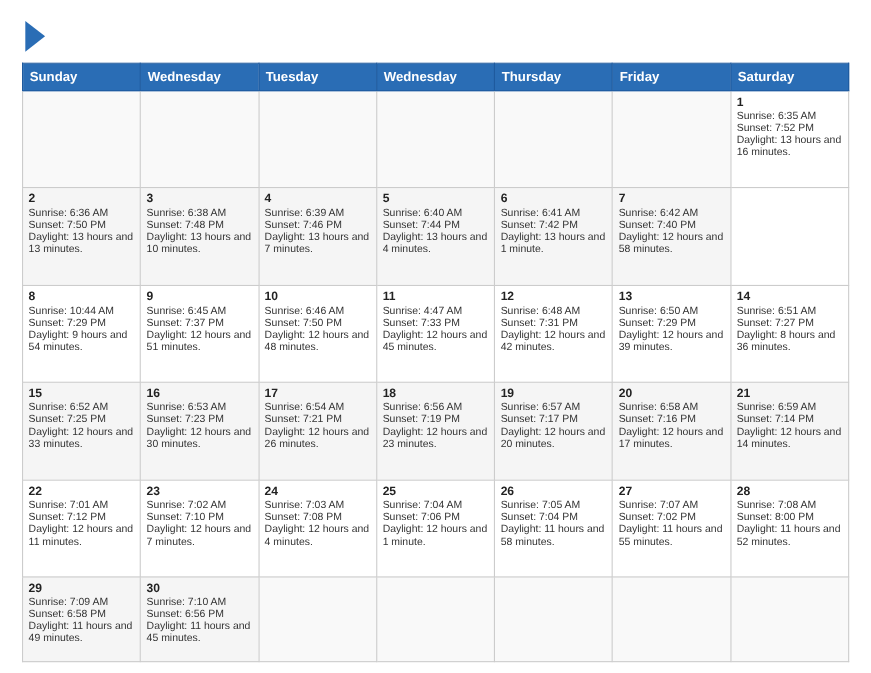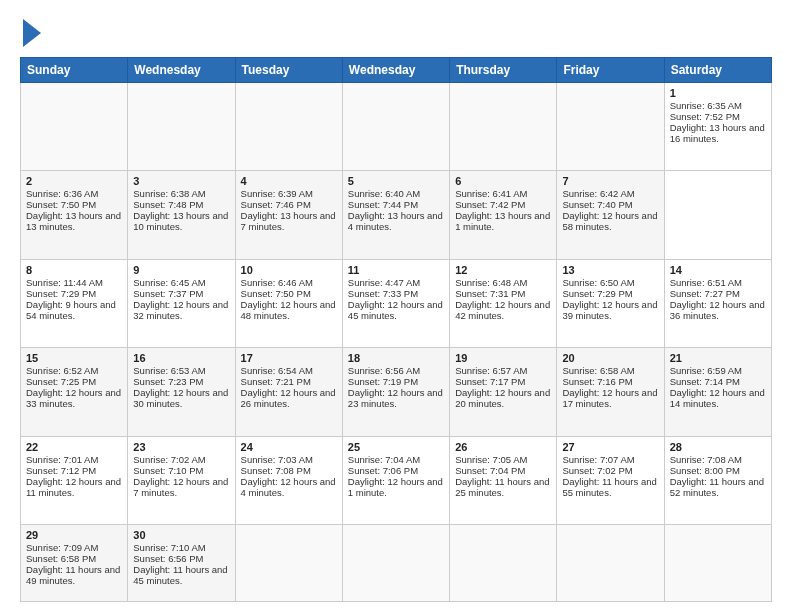--- a/index.html
+++ b/index.html
@@ -141,43 +141,43 @@
         </tr>
         <tr>
           <td><span class="day-num">2</span><span>Sunrise: 6:36 AM</span><br><span>Sunset: 7:50 PM</span><br><span>Daylight: 13 hours and 13 minutes.</span></td>
           <td><span class="day-num">3</span><span>Sunrise: 6:38 AM</span><br><span>Sunset: 7:48 PM</span><br><span>Daylight: 13 hours and 10 minutes.</span></td>
           <td><span class="day-num">4</span><span>Sunrise: 6:39 AM</span><br><span>Sunset: 7:46 PM</span><br><span>Daylight: 13 hours and 7 minutes.</span></td>
           <td><span class="day-num">5</span><span>Sunrise: 6:40 AM</span><br><span>Sunset: 7:44 PM</span><br><span>Daylight: 13 hours and 4 minutes.</span></td>
           <td><span class="day-num">6</span><span>Sunrise: 6:41 AM</span><br><span>Sunset: 7:42 PM</span><br><span>Daylight: 13 hours and 1 minute.</span></td>
           <td><span class="day-num">7</span><span>Sunrise: 6:42 AM</span><br><span>Sunset: 7:40 PM</span><br><span>Daylight: 12 hours and 58 minutes.</span></td>
         </tr>
         <tr>
-          <td><span class="day-num">8</span><span>Sunrise: 11:44 AM</span><br><span>Sunset: 7:29 PM</span><br><span>Daylight: 9 hours and 54 minutes.</span></td>
-          <td><span class="day-num">9</span><span>Sunrise: 6:45 AM</span><br><span>Sunset: 7:37 PM</span><br><span>Daylight: 12 hours and 32 minutes.</span></td>
+          <td><span class="day-num">8</span><span>Sunrise: 10:44 AM</span><br><span>Sunset: 7:29 PM</span><br><span>Daylight: 9 hours and 54 minutes.</span></td>
+          <td><span class="day-num">9</span><span>Sunrise: 6:45 AM</span><br><span>Sunset: 7:37 PM</span><br><span>Daylight: 12 hours and 51 minutes.</span></td>
           <td><span class="day-num">10</span><span>Sunrise: 6:46 AM</span><br><span>Sunset: 7:50 PM</span><br><span>Daylight: 12 hours and 48 minutes.</span></td>
           <td><span class="day-num">11</span><span>Sunrise: 4:47 AM</span><br><span>Sunset: 7:33 PM</span><br><span>Daylight: 12 hours and 45 minutes.</span></td>
           <td><span class="day-num">12</span><span>Sunrise: 6:48 AM</span><br><span>Sunset: 7:31 PM</span><br><span>Daylight: 12 hours and 42 minutes.</span></td>
           <td><span class="day-num">13</span><span>Sunrise: 6:50 AM</span><br><span>Sunset: 7:29 PM</span><br><span>Daylight: 12 hours and 39 minutes.</span></td>
-          <td><span class="day-num">14</span><span>Sunrise: 6:51 AM</span><br><span>Sunset: 7:27 PM</span><br><span>Daylight: 12 hours and 36 minutes.</span></td>
+          <td><span class="day-num">14</span><span>Sunrise: 6:51 AM</span><br><span>Sunset: 7:27 PM</span><br><span>Daylight: 8 hours and 36 minutes.</span></td>
         </tr>
         <tr>
           <td><span class="day-num">15</span><span>Sunrise: 6:52 AM</span><br><span>Sunset: 7:25 PM</span><br><span>Daylight: 12 hours and 33 minutes.</span></td>
           <td><span class="day-num">16</span><span>Sunrise: 6:53 AM</span><br><span>Sunset: 7:23 PM</span><br><span>Daylight: 12 hours and 30 minutes.</span></td>
           <td><span class="day-num">17</span><span>Sunrise: 6:54 AM</span><br><span>Sunset: 7:21 PM</span><br><span>Daylight: 12 hours and 26 minutes.</span></td>
           <td><span class="day-num">18</span><span>Sunrise: 6:56 AM</span><br><span>Sunset: 7:19 PM</span><br><span>Daylight: 12 hours and 23 minutes.</span></td>
           <td><span class="day-num">19</span><span>Sunrise: 6:57 AM</span><br><span>Sunset: 7:17 PM</span><br><span>Daylight: 12 hours and 20 minutes.</span></td>
           <td><span class="day-num">20</span><span>Sunrise: 6:58 AM</span><br><span>Sunset: 7:16 PM</span><br><span>Daylight: 12 hours and 17 minutes.</span></td>
           <td><span class="day-num">21</span><span>Sunrise: 6:59 AM</span><br><span>Sunset: 7:14 PM</span><br><span>Daylight: 12 hours and 14 minutes.</span></td>
         </tr>
         <tr>
           <td><span class="day-num">22</span><span>Sunrise: 7:01 AM</span><br><span>Sunset: 7:12 PM</span><br><span>Daylight: 12 hours and 11 minutes.</span></td>
           <td><span class="day-num">23</span><span>Sunrise: 7:02 AM</span><br><span>Sunset: 7:10 PM</span><br><span>Daylight: 12 hours and 7 minutes.</span></td>
           <td><span class="day-num">24</span><span>Sunrise: 7:03 AM</span><br><span>Sunset: 7:08 PM</span><br><span>Daylight: 12 hours and 4 minutes.</span></td>
           <td><span class="day-num">25</span><span>Sunrise: 7:04 AM</span><br><span>Sunset: 7:06 PM</span><br><span>Daylight: 12 hours and 1 minute.</span></td>
-          <td><span class="day-num">26</span><span>Sunrise: 7:05 AM</span><br><span>Sunset: 7:04 PM</span><br><span>Daylight: 11 hours and 25 minutes.</span></td>
+          <td><span class="day-num">26</span><span>Sunrise: 7:05 AM</span><br><span>Sunset: 7:04 PM</span><br><span>Daylight: 11 hours and 58 minutes.</span></td>
           <td><span class="day-num">27</span><span>Sunrise: 7:07 AM</span><br><span>Sunset: 7:02 PM</span><br><span>Daylight: 11 hours and 55 minutes.</span></td>
           <td><span class="day-num">28</span><span>Sunrise: 7:08 AM</span><br><span>Sunset: 8:00 PM</span><br><span>Daylight: 11 hours and 52 minutes.</span></td>
         </tr>
         <tr class="last-row">
           <td><span class="day-num">29</span><span>Sunrise: 7:09 AM</span><br><span>Sunset: 6:58 PM</span><br><span>Daylight: 11 hours and 49 minutes.</span></td>
           <td><span class="day-num">30</span><span>Sunrise: 7:10 AM</span><br><span>Sunset: 6:56 PM</span><br><span>Daylight: 11 hours and 45 minutes.</span></td>
           <td class="day-empty"></td>
           <td class="day-empty"></td>
           <td class="day-empty"></td>
           <td class="day-empty"></td>

